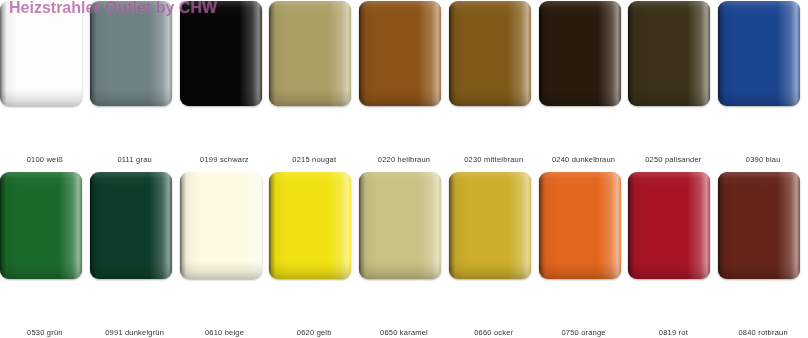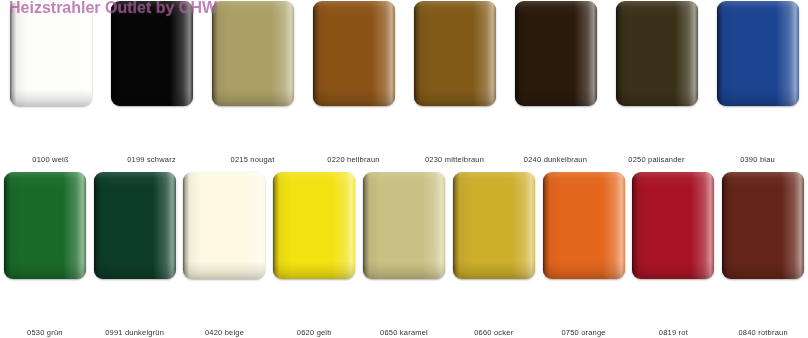--- a/index.html
+++ b/index.html
@@ -28,21 +28,20 @@
     display: flex;
   }
   .swatch-row.row-0 { top: 0px; height: 165px; }
   .swatch-row.row-1 { top: 172px; height: 166px; }
 
   .swatch-cell {
     width: 101px;
     position: relative;
     display: flex;
     flex-direction: column;
-    align-items: center;
     gap: 40px;
   }
 
   .chip {
     width: 82px;
     border-radius: 9px;
     position: relative;
     overflow: hidden;
     box-shadow: 0 1px 2px rgba(0,0,0,0.30);
   }
@@ -110,20 +109,27 @@
 
   <div class="swatch-row row-0">
       <div class="swatch-cell">
         <div class="chip" style="background: rgb(253, 253, 251);">
           <div class="gloss-h"></div>
           <div class="gloss-v"></div>
         </div>
         <div class="chip-label">0100 weiß</div>
       </div>
       <div class="swatch-cell">
+        <div class="chip" style="background: rgb(110, 129, 132);">
+          <div class="gloss-h"></div>
+          <div class="gloss-v"></div>
+        </div>
+        <div class="chip-label">0111 grau</div>
+      </div>
+      <div class="swatch-cell">
         <div class="chip" style="background: rgb(6, 6, 6);">
           <div class="gloss-h"></div>
           <div class="gloss-v"></div>
         </div>
         <div class="chip-label">0199 schwarz</div>
       </div>
       <div class="swatch-cell">
         <div class="chip" style="background: rgb(171, 159, 102);">
           <div class="gloss-h"></div>
           <div class="gloss-v"></div>
@@ -179,21 +185,21 @@
           <div class="gloss-h"></div>
           <div class="gloss-v"></div>
         </div>
         <div class="chip-label">0991 dunkelgrün</div>
       </div>
       <div class="swatch-cell">
         <div class="chip" style="background: rgb(253, 249, 227);">
           <div class="gloss-h"></div>
           <div class="gloss-v"></div>
         </div>
-        <div class="chip-label">0420 beige</div>
+        <div class="chip-label">0610 beige</div>
       </div>
       <div class="swatch-cell">
         <div class="chip" style="background: rgb(242, 226, 17);">
           <div class="gloss-h"></div>
           <div class="gloss-v"></div>
         </div>
         <div class="chip-label">0620 gelb</div>
       </div>
       <div class="swatch-cell">
         <div class="chip" style="background: rgb(201, 192, 131);">

